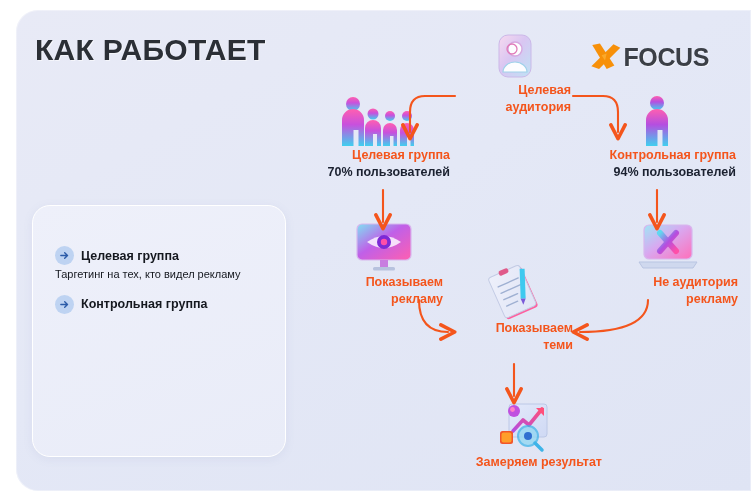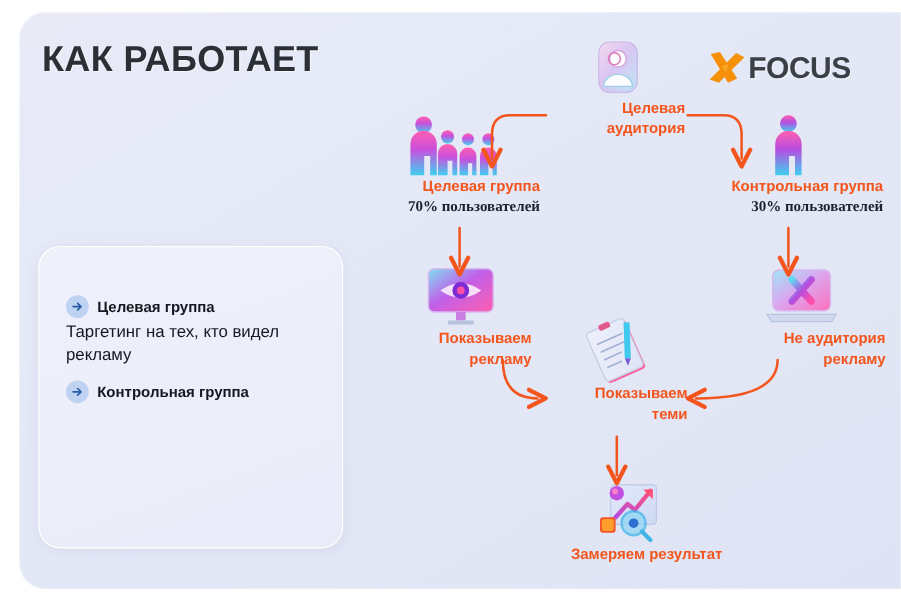--- a/index.html
+++ b/index.html
@@ -43,27 +43,27 @@
   .legend-inner{padding:40px 22px 0 22px;}
   .legend-block{margin-bottom:13px;}
   .legend-head{display:flex;align-items:center;gap:7px;margin-bottom:2px;}
   .legend-chip{
     width:19px;height:19px;border-radius:50%;
     background:#bed3f2;flex:0 0 19px;
     display:flex;align-items:center;justify-content:center;
   }
   .legend-chip svg{display:block;}
   .legend-title{font-size:12.5px;font-weight:bold;color:#15181f;}
-  .legend-body{font-size:14px;line-height:1.33;color:#15181f;}
+  .legend-body{font-size:11px;line-height:1.33;color:#15181f;}
 
   
   .node{position:absolute;text-align:center;}
   .node-label{font-size:12.5px;font-weight:bold;line-height:1.33;text-align:right;}
   .lbl-orange{color:#f4551c;}
-  .lbl-dark{color:#1b2130;font-family:Liberation Serif, serif;}
+  .lbl-dark{color:#1b2130;}
   .icon-wrap{display:flex;justify-content:center;align-items:flex-end;}
 
   svg.arrow{position:absolute;overflow:visible;}
 </style>
 </head>
 <body>
 
 <div class="stage">
   <div class="panel"></div>
 
@@ -164,21 +164,21 @@
             <stop offset="100%" stop-color="#3fd0ef"></stop>
           </linearGradient>
         </defs>
         <g fill="url(#gS)">
           <circle cx="20" cy="11" r="7"></circle>
           <path d="M9 54 V28 a11 11 0 0 1 22 0 V54 h-5.5 V38 h-5 V54 z"></path>
         </g>
       </svg>
     </div>
     <div class="node-label lbl-orange">Контрольная группа</div>
-    <div class="node-label lbl-dark">30% пользователей</div>
+    <div class="node-label lbl-dark">94% пользователей</div>
   </div>
 
   <div class="node" style="left:325px;top:222px;width:118px;">
     <div class="icon-wrap" style="height:52px;">
       <svg width="62" height="52" viewBox="0 0 62 52">
         <defs>
           <linearGradient id="gM" x1="0" y1="0" x2="1" y2="1">
             <stop offset="0%" stop-color="#7fe0f2"></stop>
               <stop offset="45%" stop-color="#c060e8"></stop>
             <stop offset="100%" stop-color="#ff5fb0"></stop>

